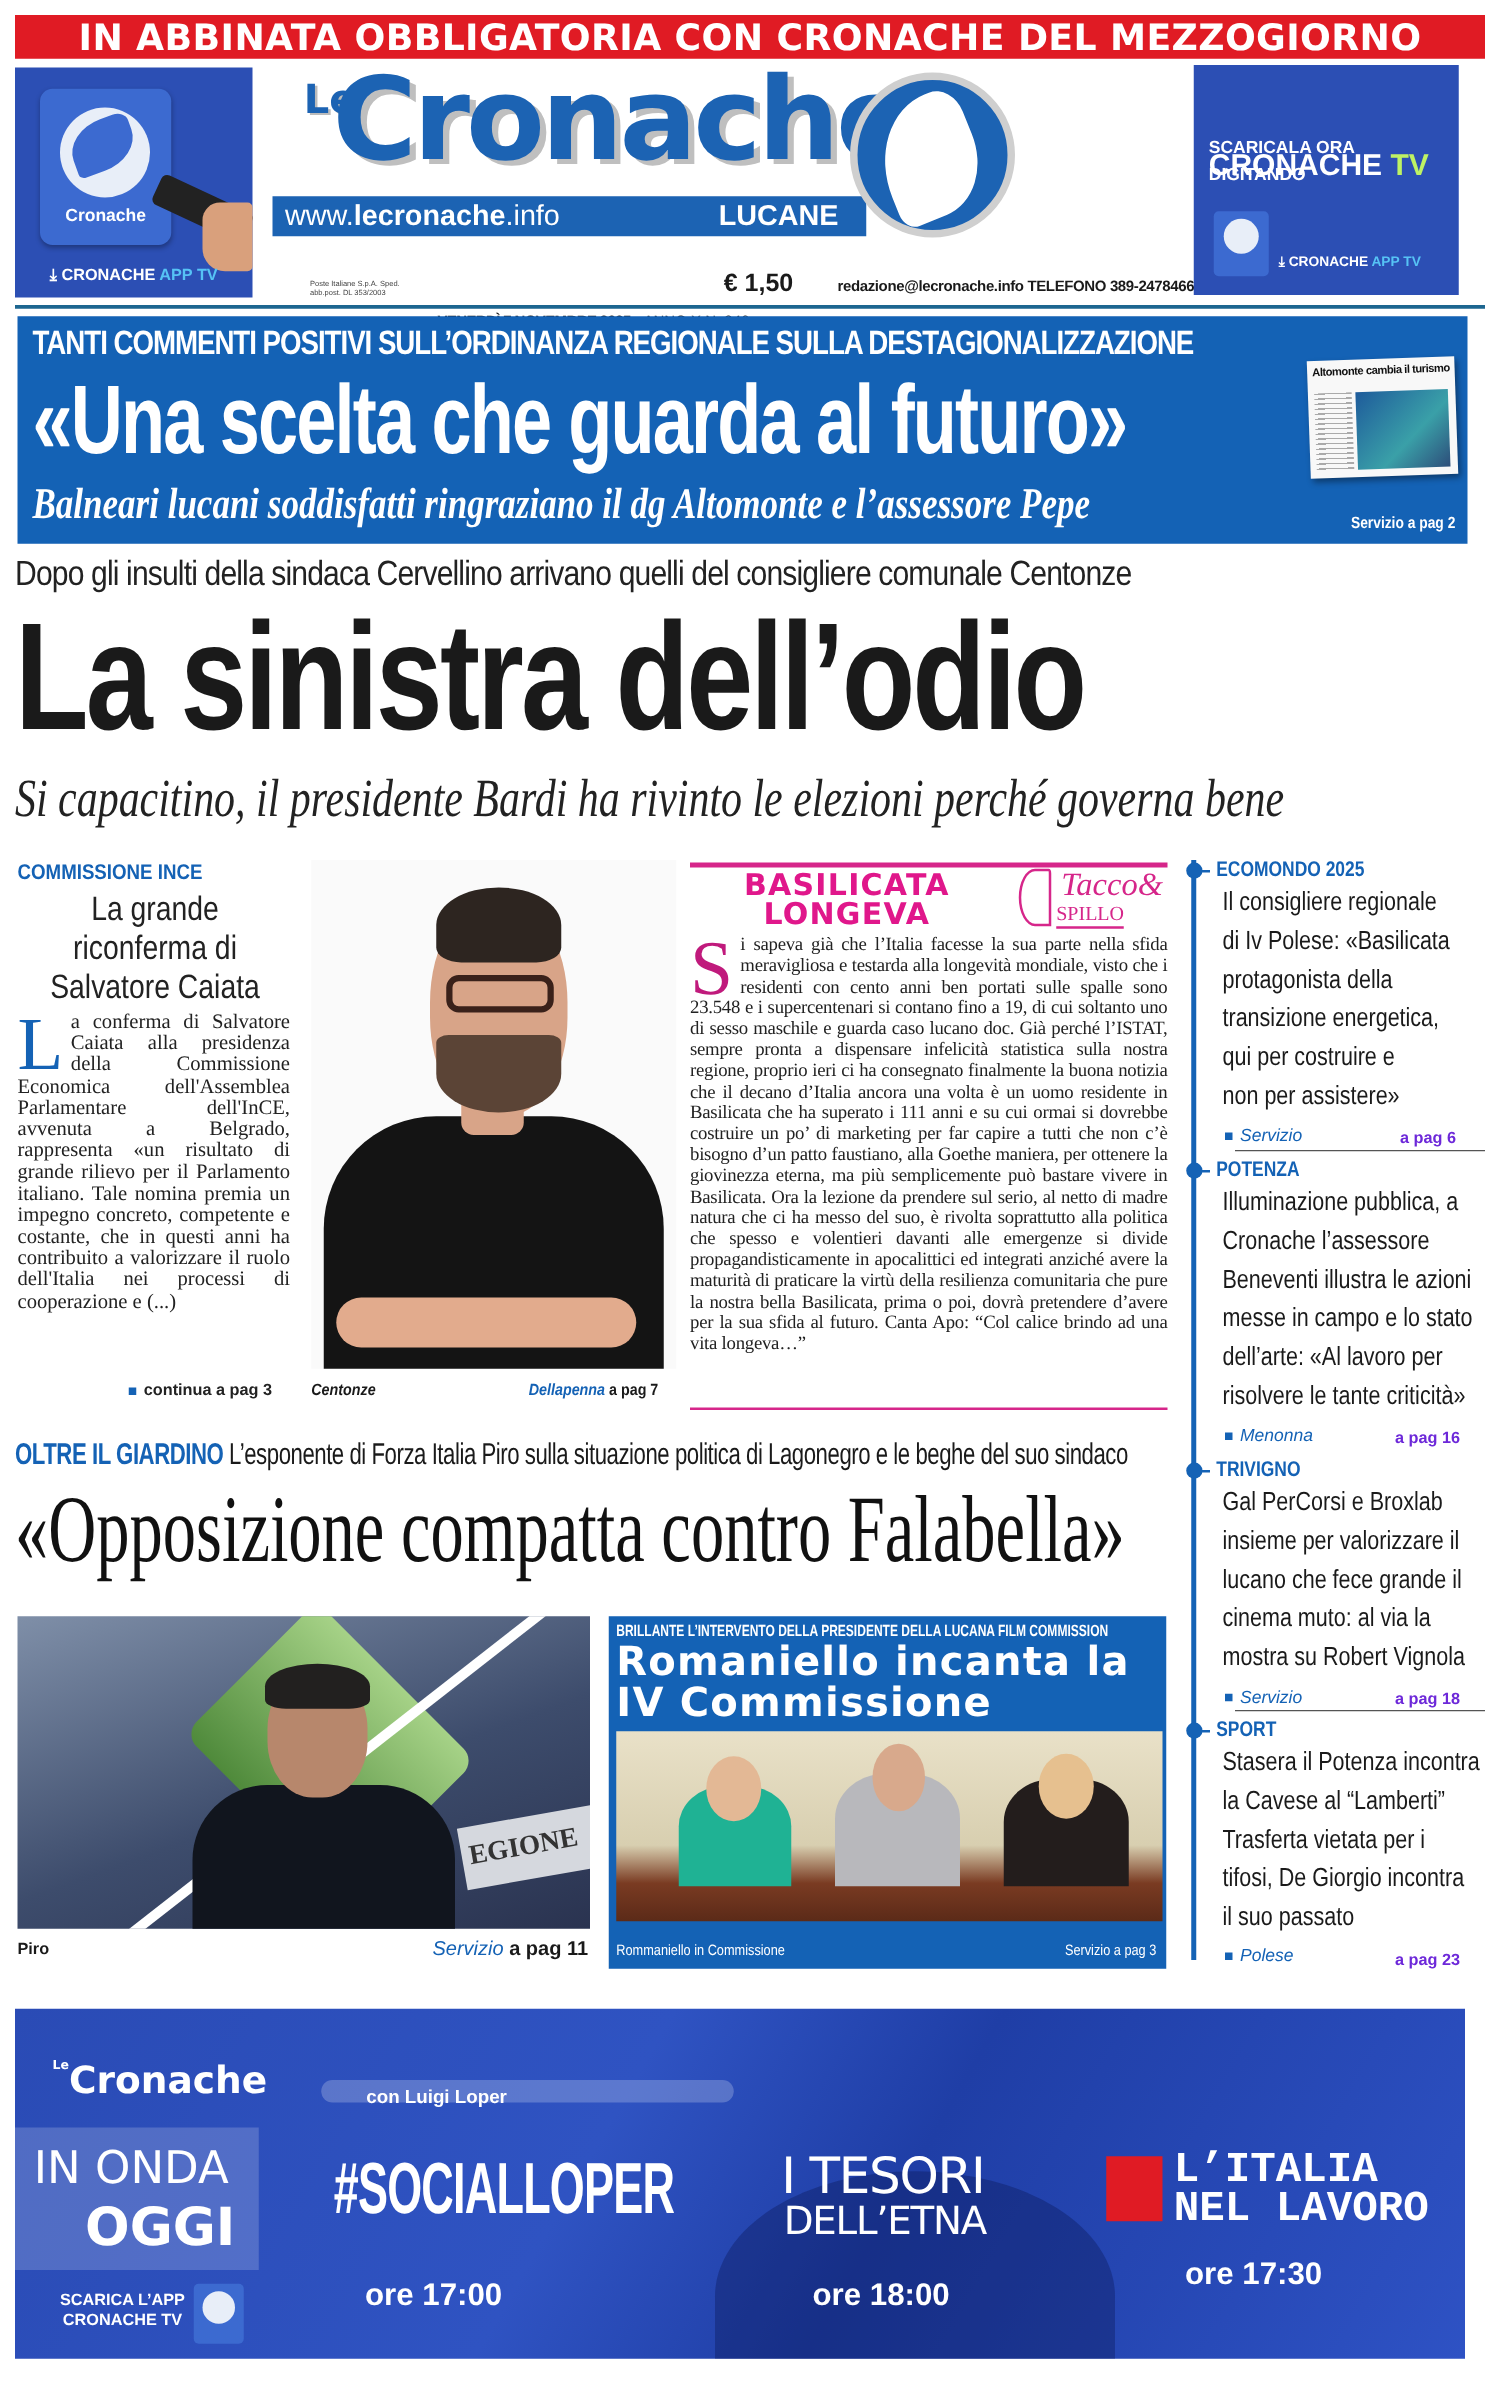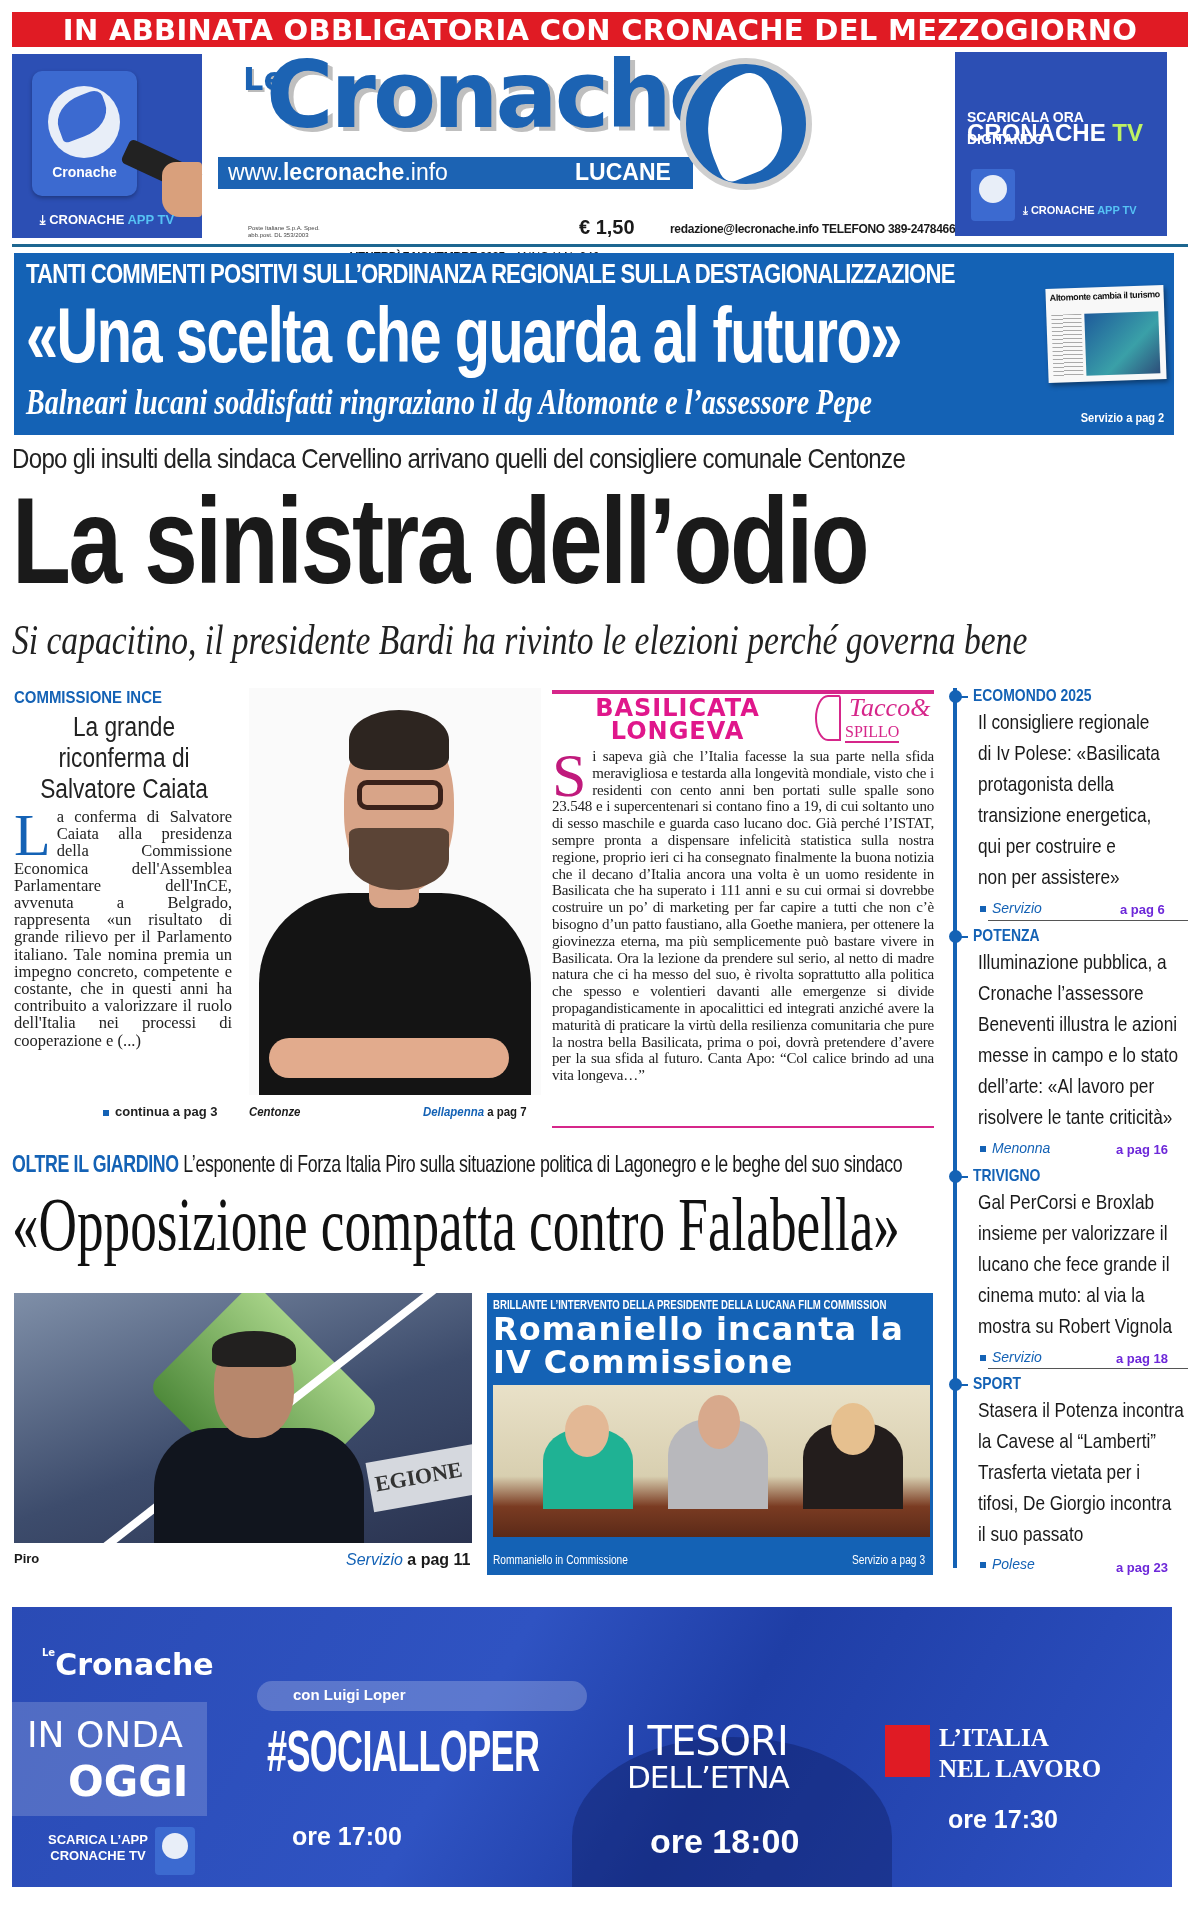--- a/index.html
+++ b/index.html
@@ -139,29 +139,29 @@
   .tv-banner { left: 12px; top: 1607px; width: 1160px; height: 280px; background: linear-gradient(120deg,#2a4bb5 0%,#2f53c2 40%,#1f3ea6 60%,#2e52c4 100%); color: #fff; overflow: hidden; }
   .tv-banner .shade { position: absolute; left: 560px; top: 130px; width: 320px; height: 200px; background: rgba(10,20,80,.35); border-radius: 50% 50% 0 0; }
   .tv-logo { position: absolute; left: 30px; top: 40px; font-family: "DejaVu Sans", sans-serif; font-weight: bold; font-size: 30px; }
   .tv-logo small { font-size: 10px; vertical-align: top; }
   .tv-onda-box { position: absolute; left: 0; top: 95px; width: 195px; height: 114px; background: rgba(255,255,255,.18); }
   .tv-onda-1 { position: absolute; left: 15px; top: 107px; font-family: "DejaVu Sans", sans-serif; font-size: 36px; }
   .tv-onda-2 { position: absolute; left: 56px; top: 150px; font-family: "DejaVu Sans", sans-serif; font-weight: bold; font-size: 42px; }
   .tv-scarica { position: absolute; left: 36px; top: 225px; font-weight: bold; font-size: 13px; line-height: 16px; text-align: center; }
   .tv-applogo { position: absolute; left: 143px; top: 220px; width: 40px; height: 48px; background: #3c6ad0; border-radius: 4px; }
   .tv-applogo::after { content: ""; position: absolute; left: 7px; top: 6px; width: 26px; height: 26px; border-radius: 50%; background: #e8eef8; }
-  .tv-pill { position: absolute; left: 245px; top: 74px; width: 330px; height: 30px; border-radius: 15px; background: rgba(255,255,255,.22); }
+  .tv-pill { position: absolute; left: 245px; top: 57px; width: 330px; height: 18px; border-radius: 15px; background: rgba(255,255,255,.22); }
   .tv-pill span { position: absolute; left: 36px; top: 5px; font-weight: bold; font-size: 15px; }
   .tv-show1 { position: absolute; left: 255px; top: 110px; font-weight: bold; font-size: 58px; transform: scaleX(0.62); transform-origin: left; white-space: nowrap; letter-spacing: -1px; }
   .tv-time1 { position: absolute; left: 280px; top: 215px; font-weight: bold; font-size: 25px; }
   .tv-show2a { position: absolute; left: 613px; top: 114px; font-family: "DejaVu Sans", sans-serif; font-size: 40px; line-height: 40px; letter-spacing: -1px; }
   .tv-show2b { position: absolute; left: 615px; top: 152px; font-family: "DejaVu Sans", sans-serif; font-size: 31px; letter-spacing: -1px; }
-  .tv-time2 { position: absolute; left: 638px; top: 215px; font-weight: bold; font-size: 34px; }
+  .tv-time2 { position: absolute; left: 638px; top: 215px; font-weight: bold; font-size: 25px; }
   .tv-redsq { position: absolute; left: 873px; top: 118px; width: 45px; height: 52px; background: #e01b24; }
-  .tv-show3 { position: absolute; left: 927px; top: 115px; font-family: Liberation Serif, serif; font-weight: bold; font-size: 25px; line-height: 31px; }
+  .tv-show3 { position: absolute; left: 927px; top: 115px; font-family: Liberation Mono, monospace; font-weight: bold; font-size: 34px; line-height: 31px; }
   .tv-time3 { position: absolute; left: 936px; top: 198px; font-weight: bold; font-size: 25px; }
 </style>
 </head>
 <body>
 
 <div class="abs top-banner">IN ABBINATA OBBLIGATORIA CON CRONACHE DEL MEZZOGIORNO</div>
 
 <div class="abs promo-left">
   <div class="app-tile">
     <div class="app-circle"></div>

